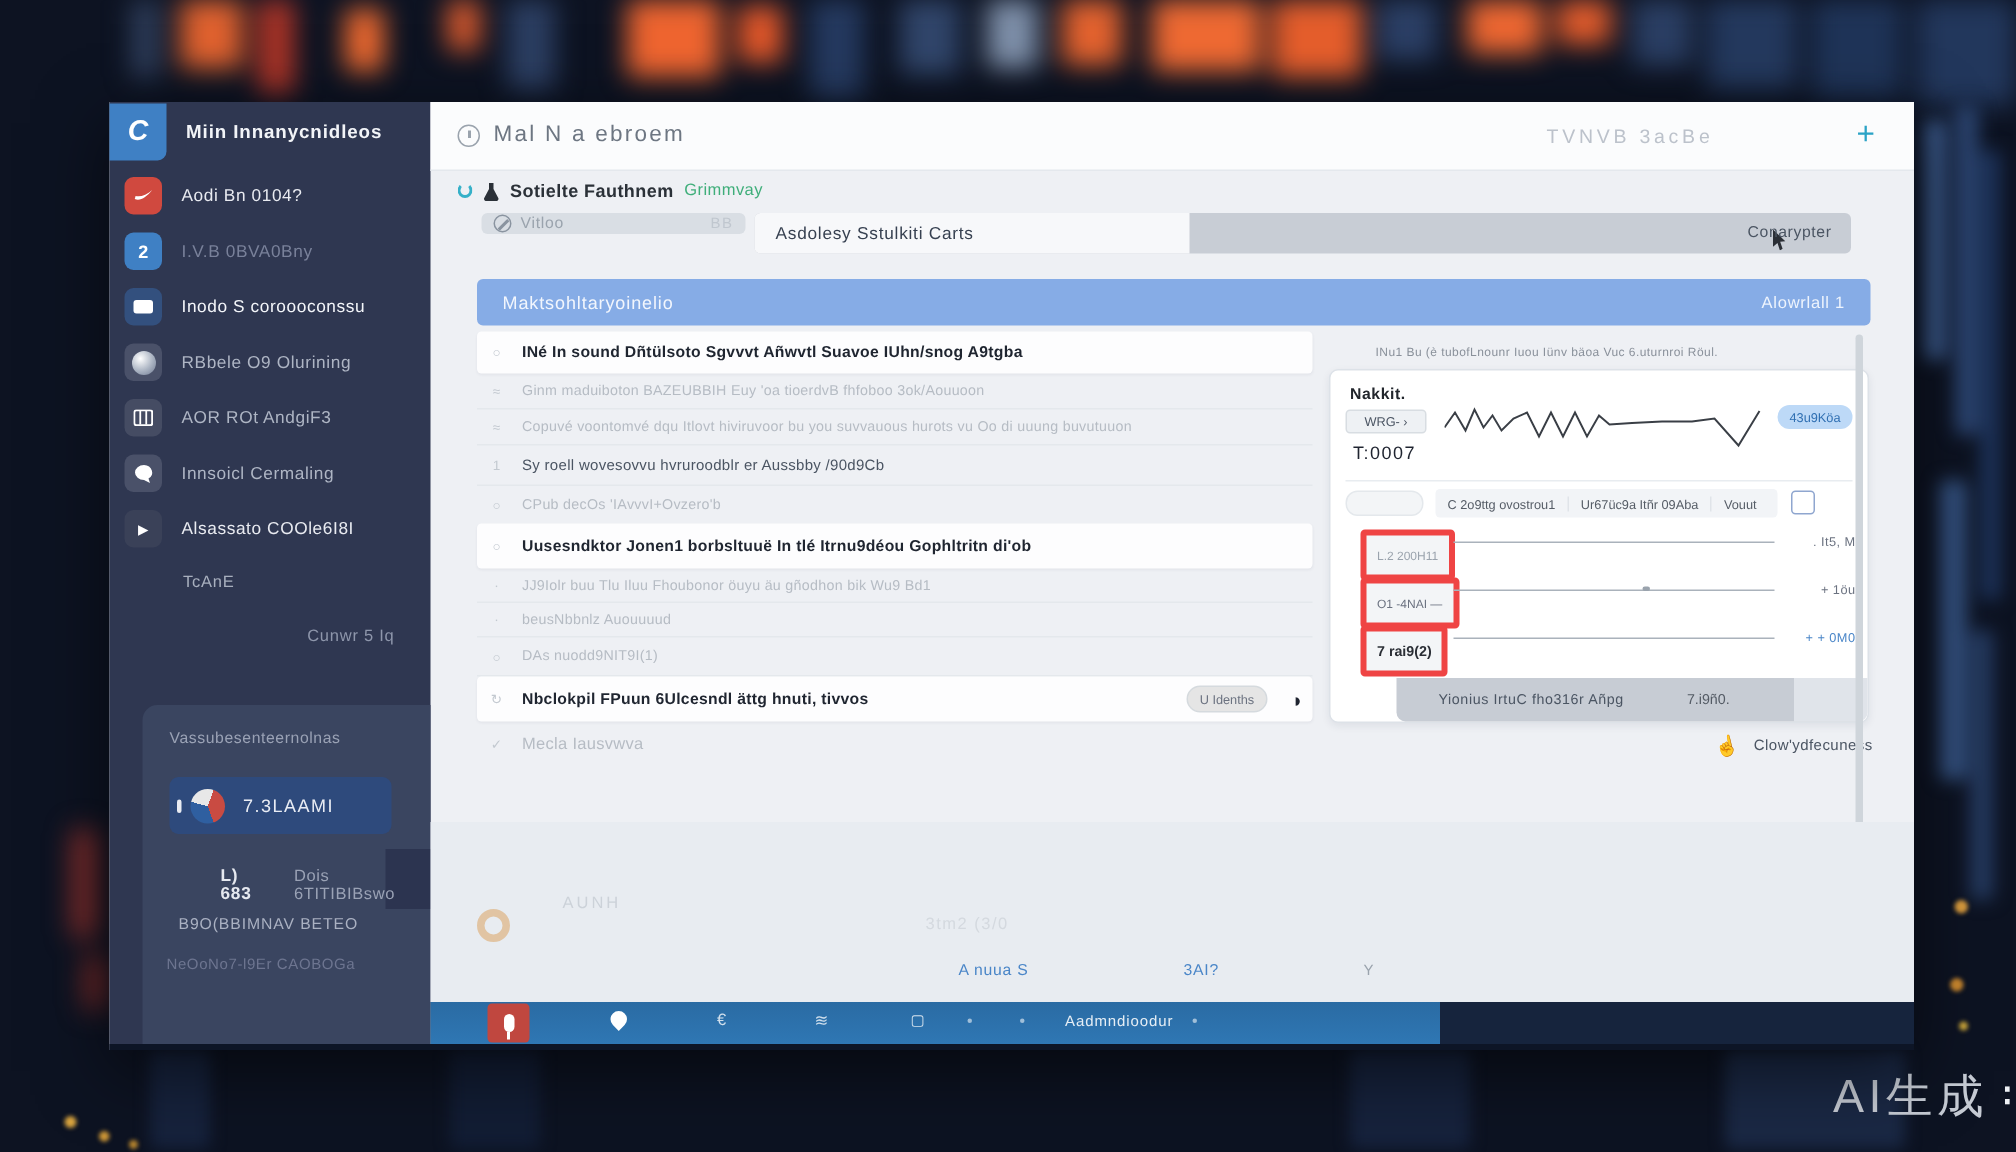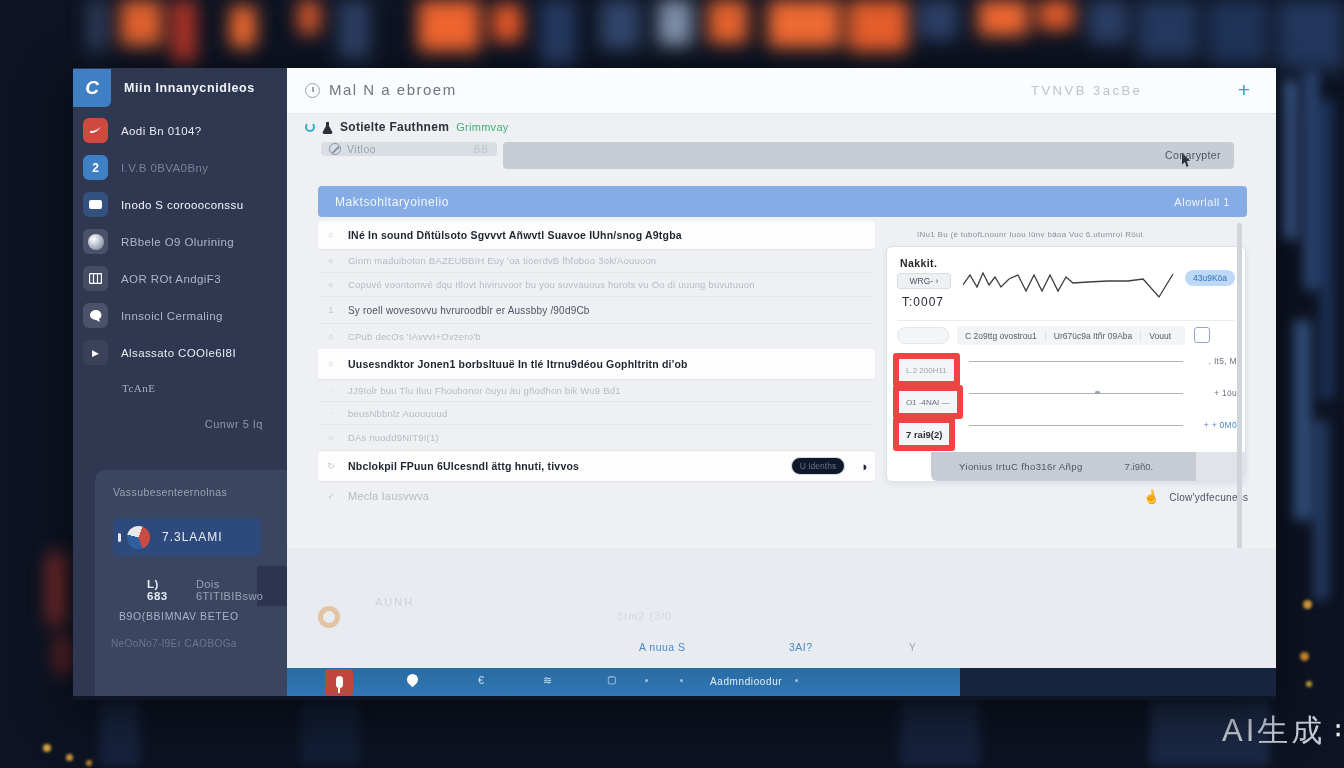--- a/index.html
+++ b/index.html
@@ -48,21 +48,21 @@
   .sb-ic.gray { background:#4a5169; }
   .sb-ic.gray2 { background:#454c63; }
   .sb-ic.dark { background:#3a4158; color:#fff; font-size:9px; }
   .sb-label { font-size:11.5px; color:#aeb5c4; letter-spacing:.4px; }
   .sb-label.bright { color:#e9ebf1; }
   .sb-label.boldw { color:#f4f6fa; font-weight:normal; }
   .sb-label.dim { color:#79819a; }
   .card-glyph { width:13px; height:9px; background:#fff; border-radius:2px; }
   .sphere-glyph { width:16px; height:16px; border-radius:50%;
     background:radial-gradient(circle at 35% 32%, #ffffff, #aab3c2 55%, #6d7890); }
-  .sb-text1 { position:absolute; left:49px; top:314px; font-size:11px; color:#a8afbe; letter-spacing:.5px;font-family:Liberation Serif, serif; }
+  .sb-text1 { position:absolute; left:49px; top:314px; font-size:11px; color:#a8afbe; letter-spacing:.5px; }
   .sb-text2 { position:absolute; right:24px; top:350px; font-size:11px; color:#8e96ab; letter-spacing:.5px; }
   .sb-lower { position:absolute; left:22px; top:402px; right:0; bottom:4px; background:#3a4560; border-radius:10px 0 0 0; }
   .sb-section { position:absolute; left:18px; top:16px; font-size:10.5px; color:#9aa2b5; letter-spacing:.4px; }
   .sb-account { position:absolute; left:18px; top:48px; width:148px; height:38px; background:#2e4a7c;
     border-radius:6px; display:flex; align-items:center; gap:12px; padding-left:14px; cursor:pointer; }
   .sb-acct-tick { position:absolute; left:5px; top:15px; width:3px; height:9px; background:#e8ebf2; border-radius:2px; }
   .sb-acct-logo { width:23px; height:23px; border-radius:50%;
     background:conic-gradient(from 20deg, #c94b42 0 140deg, #2f5fa0 140deg 265deg, #e8e8e8 265deg 360deg); }
   .sb-acct-label { color:#e8ecf4; font-size:12px; letter-spacing:1px; }
   .sb-row1 { position:absolute; left:20px; top:108px; display:flex; gap:14px; align-items:center;margin-left:32px; }
@@ -114,21 +114,21 @@
   
   .list { position:absolute; left:31px; top:153px; width:557px; }
   .lrow { display:flex; align-items:center; gap:10px; padding:0 6px; }
   .lrow.card { background:#fdfdfe; border-radius:3px; box-shadow:0 1px 2px rgba(30,40,60,.06); }
   .lrow.sep { border-bottom:1px solid #e4e8ec; }
   .l-ic { width:14px; font-size:9px; color:#c3c9d0; text-align:center; flex:0 0 14px; }
   .l-text { flex:1; white-space:nowrap; overflow:hidden; }
   .t-strong { font-size:10.5px; font-weight:bold; color:#1f2530; letter-spacing:.2px; }
   .t-normal { font-size:10px; color:#4b5563; letter-spacing:.2px; }
   .t-dim { font-size:9.5px; color:#b6bcc4; letter-spacing:.2px; }
-  .toggle-pill { display:flex; align-items:center; gap:4px; height:18px; padding:0 8px; background:#0f172a;
+  .toggle-pill { display:flex; align-items:center; gap:4px; height:18px; padding:0 8px; background:#e5e5e5;
     border:1px solid #d5dade; border-radius:9px; font-size:8.5px; color:#6b7280; cursor:pointer; }
   .crescent { color:#1f2430; font-size:13px; line-height:1; margin-left:6px; }
 
   
   .rpanel { position:absolute; left:599px; top:178px; width:360px; height:236px; background:#fff;
     border:1px solid #dde2e8; border-radius:6px; box-shadow:0 2px 6px rgba(30,40,60,.08); }
   .mkt-label { position:absolute; left:13px; top:10px; font-size:10.5px; font-weight:bold; color:#22262c; letter-spacing:.4px; }
   .mkt-btn { position:absolute; left:10px; top:26px; width:54px; height:16px; background:#eef1f4;
     border:1px solid #d8dde2; border-radius:3px; font-size:8.5px; color:#4b5563; display:flex;
     align-items:center; justify-content:center; cursor:pointer; }
@@ -139,22 +139,22 @@
   .rp-div { position:absolute; left:10px; right:10px; top:73px; border-top:1px solid #e8ecf0; }
   .faint-pill { position:absolute; left:10px; top:80px; width:52px; height:17px; background:#f3f5f7;
     border:1px solid #e4e8ec; border-radius:8px; cursor:pointer; }
   .seg-bar { position:absolute; left:70px; top:79px; width:228px; height:19px; background:#f2f4f7; border-radius:3px;
     display:flex; align-items:center; }
   .seg-item { font-size:8.5px; color:#555c66; padding:0 8px; white-space:nowrap; border-right:1px solid #e0e4e9; cursor:pointer; }
   .seg-item:last-child { border-right:none; }
   .rp-check { position:absolute; left:307px; top:80px; width:16px; height:16px; background:#fff;
     border:1.5px solid #8fa6cf; border-radius:3px; cursor:pointer; }
   .sl-row { position:absolute; left:0; width:100%; height:20px; }
-  .sl-pill { position:absolute; left:6px; top:0; height:34px; padding:0 7px; background:#f3f5f7;
-    border:6px solid #ef4444; border-radius:3px; font-size:8px; color:#9aa3ad; display:flex; align-items:center; cursor:pointer; }
+  .sl-pill { position:absolute; left:20px; top:0; height:34px; padding:0 7px; background:#f3f5f7;
+    border:4px solid #ef4444; border-radius:3px; font-size:8px; color:#9aa3ad; display:flex; align-items:center; cursor:pointer; }
   .sl-pill.mid { color:#6b7280; }
   .sl-pill.strong { color:#2a2e35; font-size:9.5px; font-weight:bold; }
   .sl-line { position:absolute; left:82px; right:62px; top:8px; border-top:1px solid #aab2bb; }
   .sl-dot { position:absolute; top:6px; width:5px; height:3px; background:#9aa3ad; border-radius:2px; cursor:pointer; }
   .sl-val { position:absolute; right:8px; top:3px; font-size:8.5px; color:#6b7280; letter-spacing:.3px; }
   .sl-val.blue { color:#4a86c8; }
   .rp-footer { position:absolute; left:0; bottom:0; width:310px; height:29px; background:#c7ccd4;
     border-radius:0 0 0 6px; display:flex; align-items:center; cursor:pointer;margin-left:44px; }
   .rp-footer-ext { position:absolute; right:0; bottom:0; width:49px; height:29px; background:#e0e4ea; border-radius:0 0 6px 0; }
   .rpf-left { margin-left:28px; font-size:9.5px; color:#4b5563; letter-spacing:.4px; }
@@ -341,20 +341,21 @@
         <span class="sub-title">Sotielte Fauthnem</span>
         <span class="sub-title-accent">Grimmvay</span>
       </div>
 
       <div class="search-box">
         <span class="slash-ic"></span>
         <input type="text" placeholder="Vitloo" style="">
         <span class="search-badge">BB</span>
       </div>
       <div class="tabbar">
+        <div class="tab-active">Asdolesy Sstulkiti Carts</div>
         <div class="cursor-ic"></div>
         <div class="tab-right">Conarypter</div>
       </div>
 
       <div class="banner">
         <span class="banner-left">Maktsohltaryoinelio</span>
         <span class="banner-right">Alowrlall 1</span>
       </div>
 
       <div class="panel-caption">INu1 Bu (è tubofLnounr Iuou Iünv bäoa Vuc 6.uturnroi Röul.</div>

